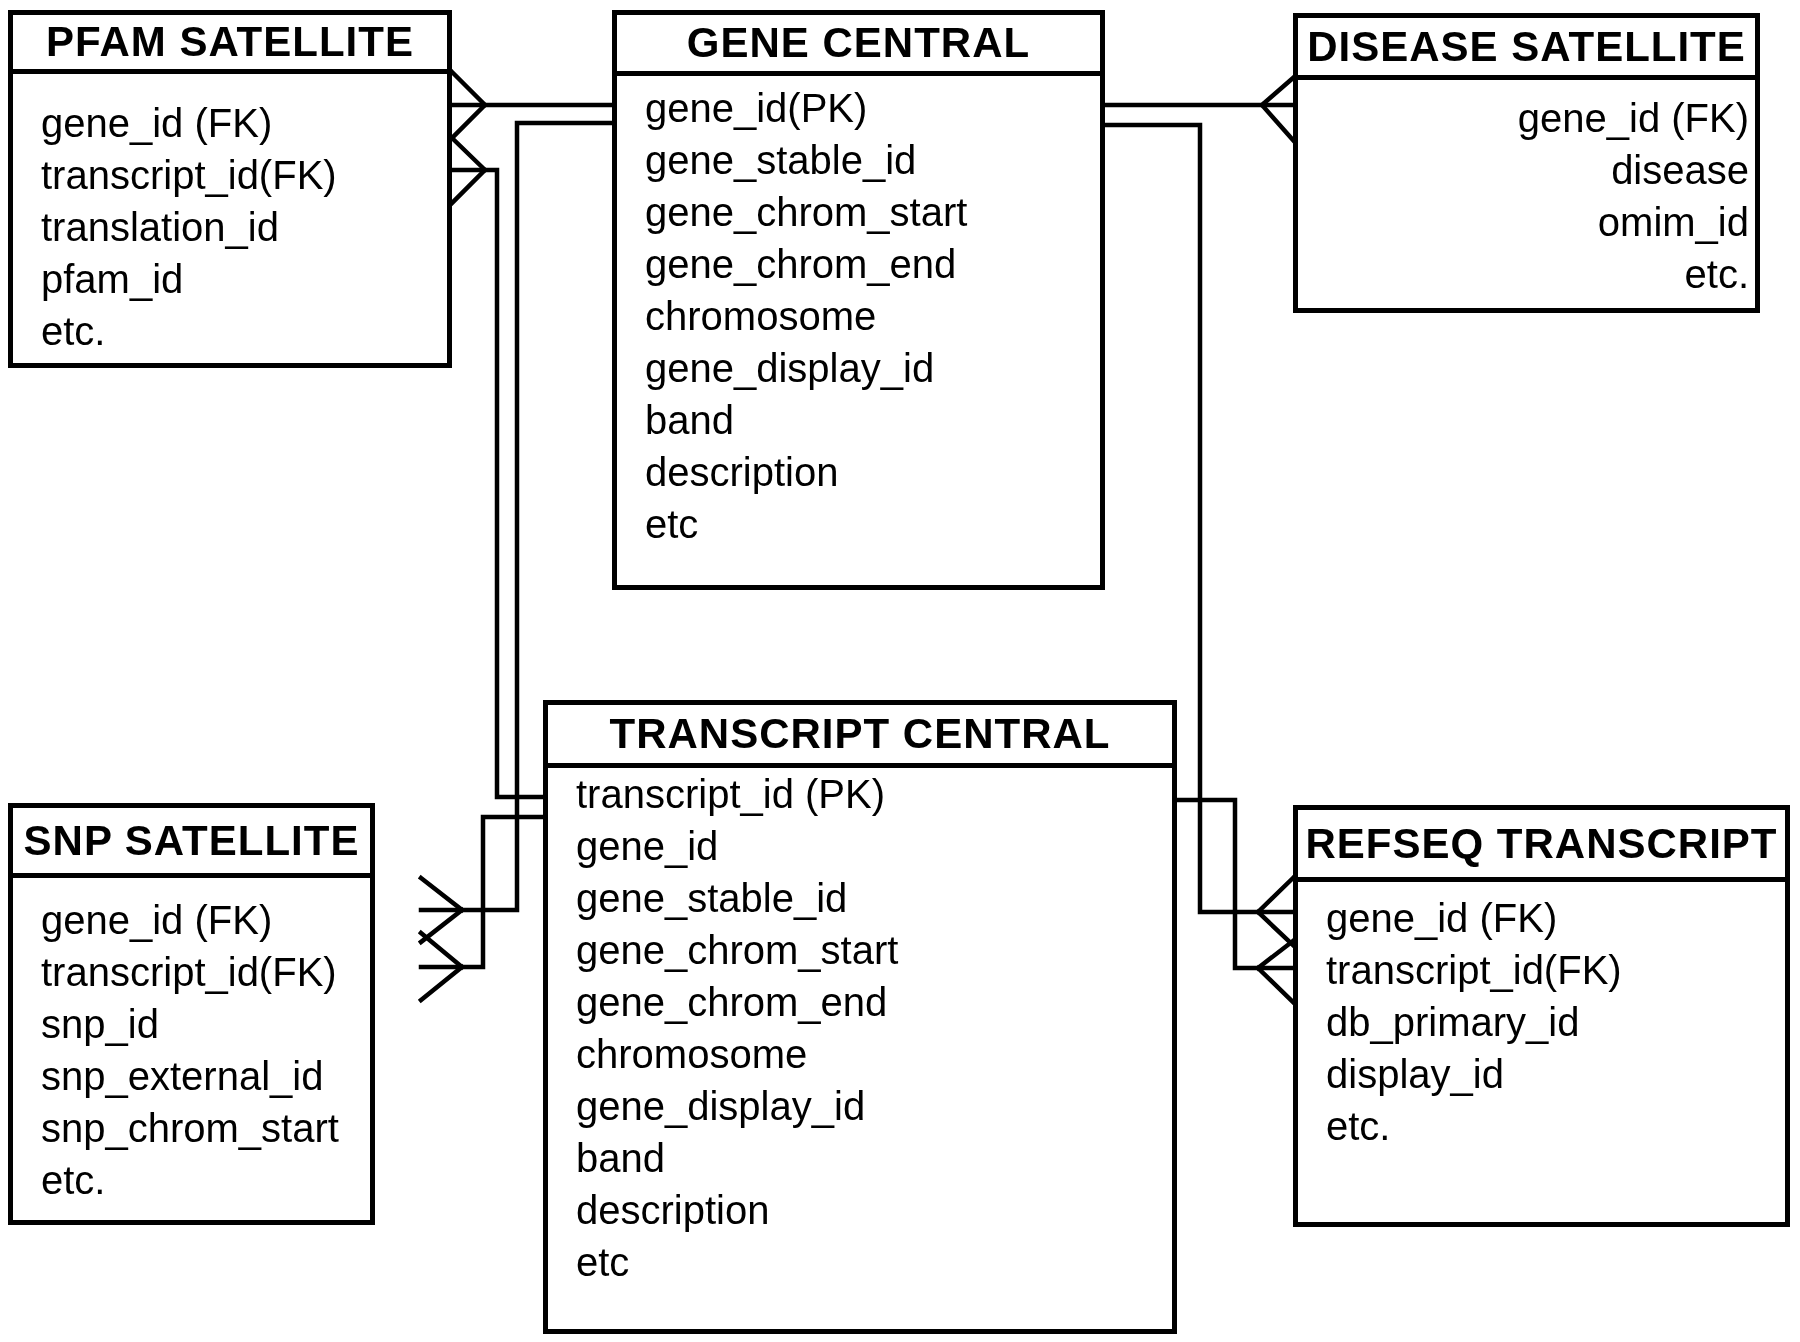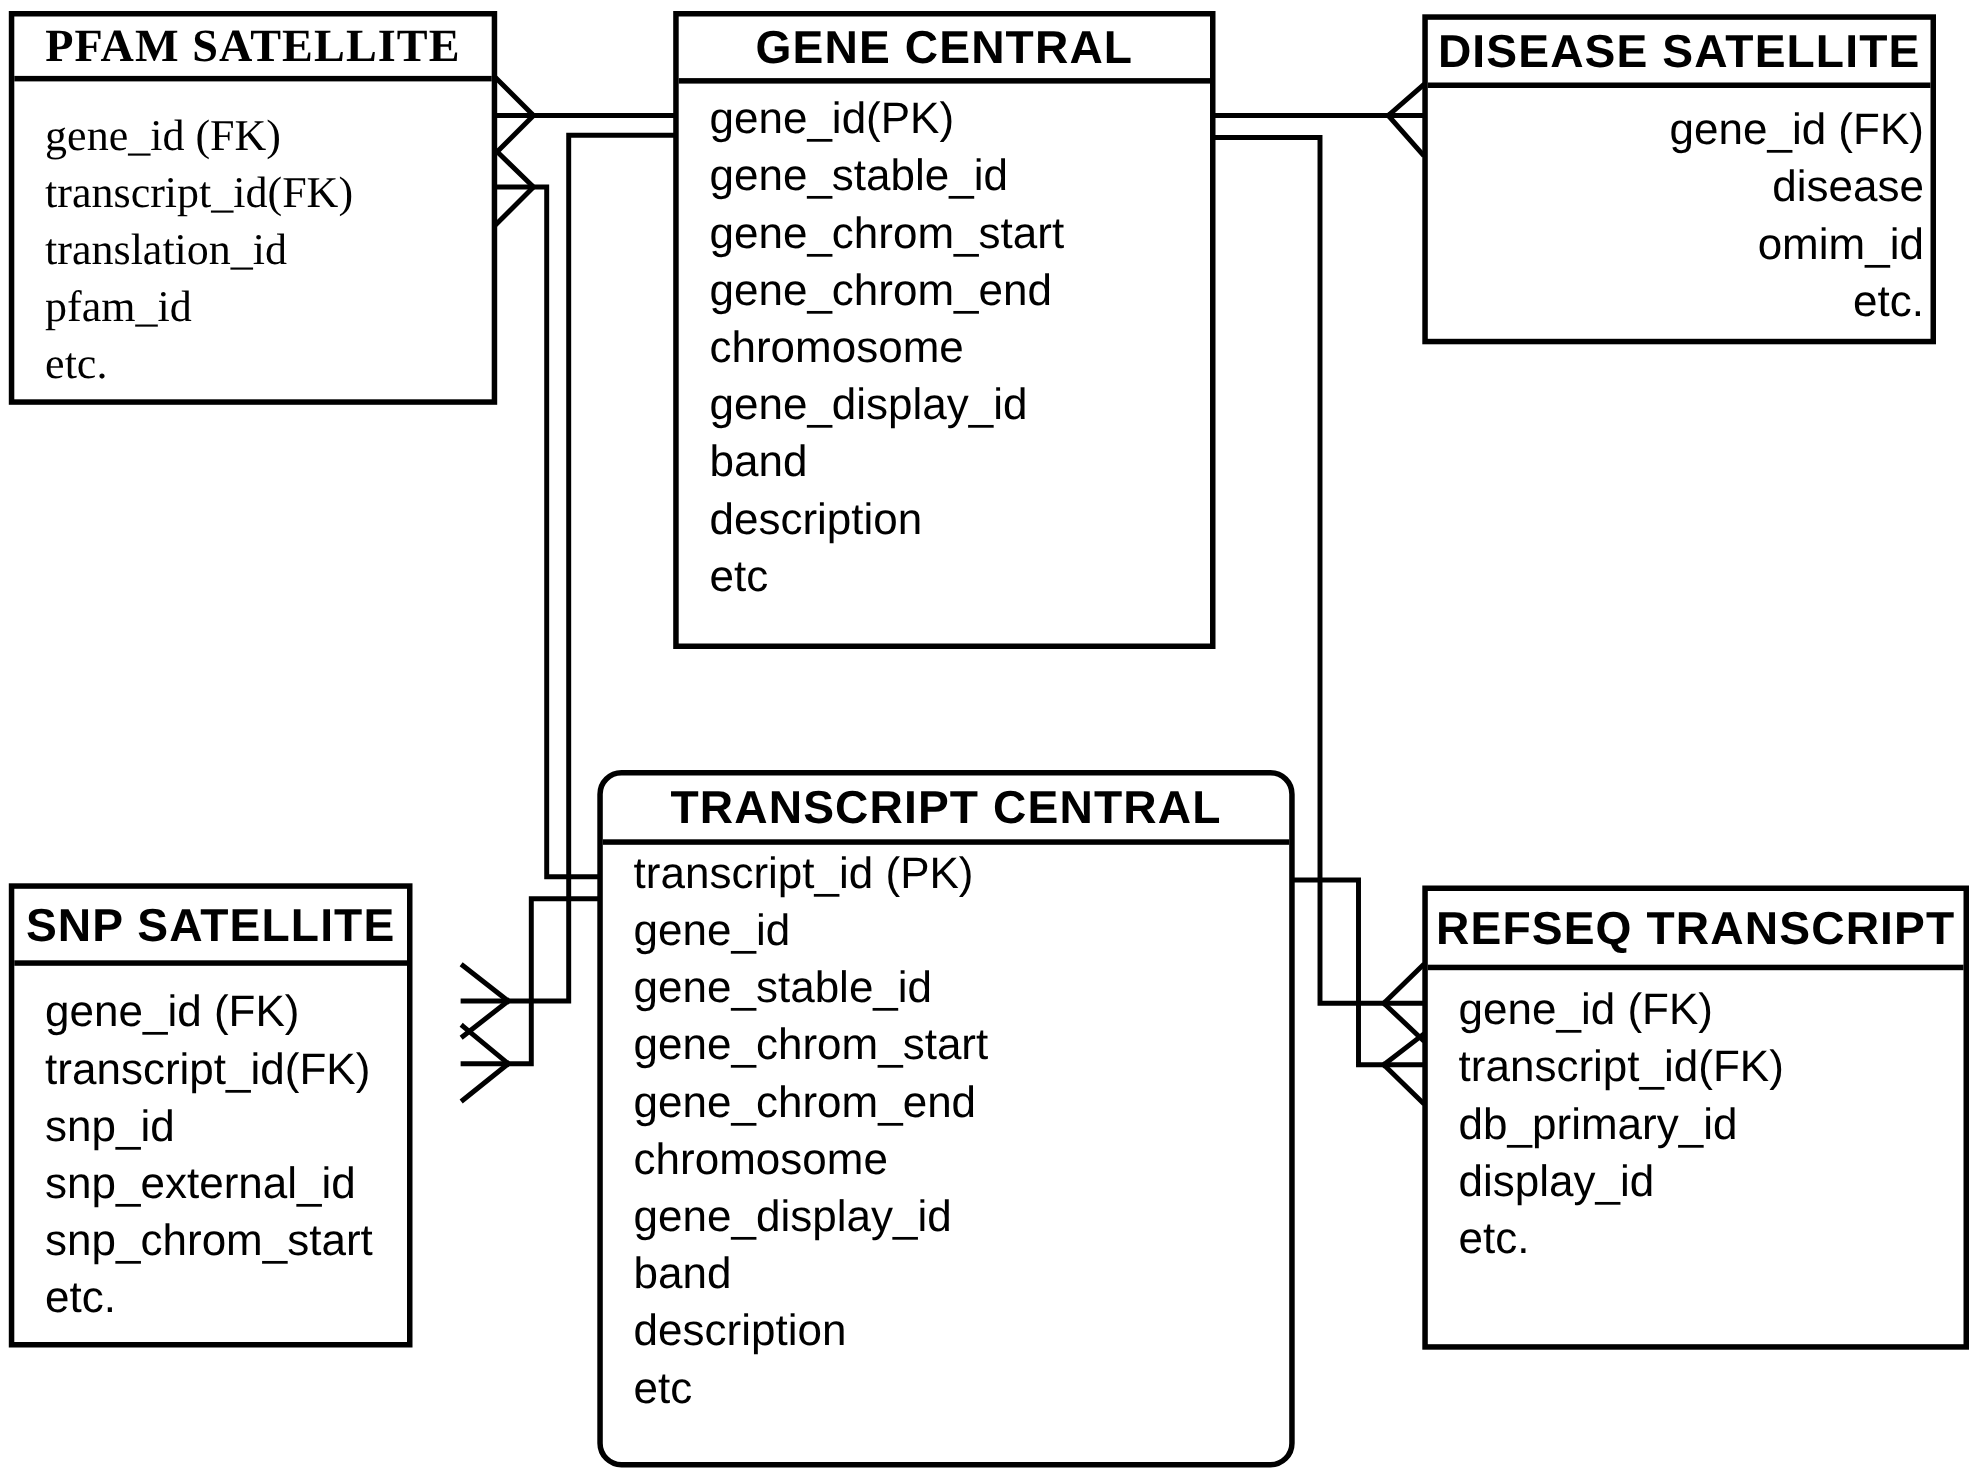--- a/index.html
+++ b/index.html
@@ -38,37 +38,37 @@
     padding-left: 28px;
     padding-right: 6px;
     box-sizing: border-box;
   }
   .attr {
     font-size: 40px;
     line-height: 52px;
     white-space: nowrap;
   }
   
-  #entity-pfam      { left:   8px; top:  10px; width: 444px; height: 358px; font-family: Liberation Serif, serif; }
+  #entity-pfam      { left:   8px; top:  10px; width: 444px; height: 358px; }
   #entity-pfam .entity-title      { height: 59px; }
   #entity-pfam .entity-body       { padding-top: 23px; }
 
   #entity-gene      { left: 612px; top:  10px; width: 493px; height: 580px; }
   #entity-gene .entity-title      { height: 61px; }
   #entity-gene .entity-body       { padding-top: 6px; }
 
   #entity-disease   { left: 1293px; top: 13px; width: 467px; height: 300px; text-align: right; }
   #entity-disease .entity-title   { height: 62px; }
   #entity-disease .entity-body    { padding-top: 12px; }
 
   #entity-snp       { left:   8px; top: 803px; width: 367px; height: 422px; }
   #entity-snp .entity-title       { height: 70px; }
   #entity-snp .entity-body        { padding-top: 16px; }
 
-  #entity-transcript{ left: 543px; top: 700px; width: 634px; height: 634px; border-radius: 22px; }
+  #entity-transcript{ left: 543px; top: 700px; width: 634px; height: 634px; }
   #entity-transcript .entity-title{ height: 63px; }
   #entity-transcript .entity-body { }
 
   #entity-refseq    { left: 1293px; top: 805px; width: 497px; height: 422px; }
   #entity-refseq .entity-title    { height: 72px; }
   #entity-refseq .entity-body     { padding-top: 10px; }
 
   #connector-layer {
     position: absolute;
     left: 0; top: 0;

